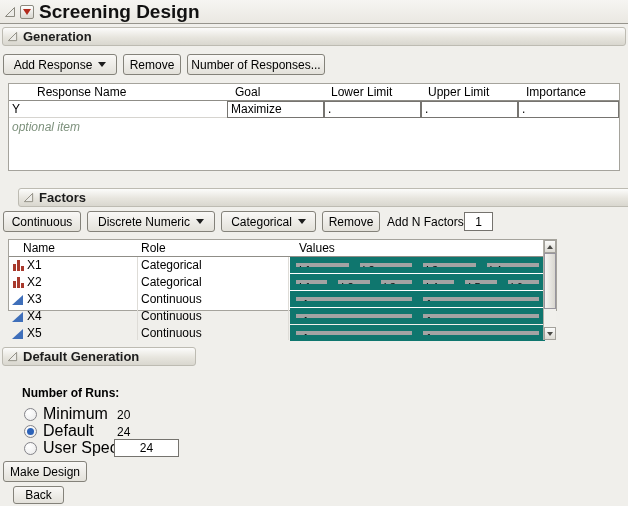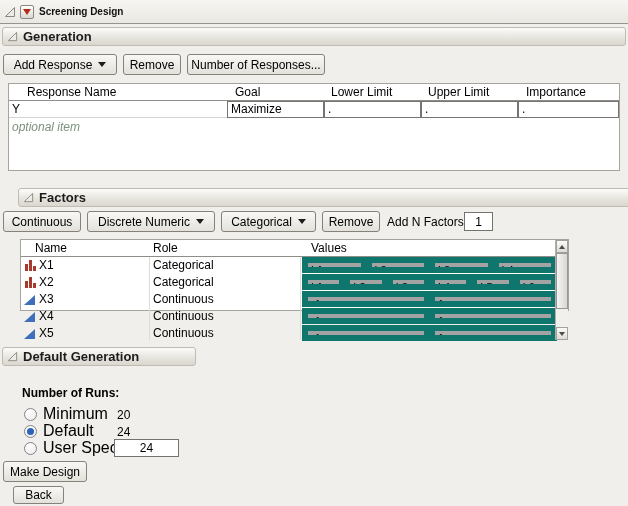--- a/index.html
+++ b/index.html
@@ -4,21 +4,21 @@
 <style>
   * { margin:0; padding:0; box-sizing:border-box; }
   html,body { background:#ffffff; }
   body { font-family:"Liberation Sans", sans-serif; font-size:12px; color:#000; }
   .window { position:relative; width:628px; height:506px; background:#f0efeb; overflow:hidden; }
 
   
   .title-bar { position:absolute; left:0; top:0; width:628px; height:24px;
     background:linear-gradient(180deg,#f6f5f2,#eae8e2); border-bottom:1px solid #96948c;
     display:flex; align-items:center; }
-  .main-title { font-weight:bold; font-size:10px; margin-left:5px; color:#111; }
+  .main-title { font-weight:bold; font-size:19px; margin-left:5px; color:#111; }
 
   
   .hdr { position:absolute; height:19px;
     background:linear-gradient(180deg,#fcfcfb,#e7e5de 55%,#d9d7cf);
     border:1px solid #bdbbb2; border-radius:3px;
     display:flex; align-items:center; padding:0 4px; }
   .hdr-title { font-weight:bold; font-size:13px; color:#1c1c1c; margin-left:5px; }
 
   .disc { display:inline-block; flex:0 0 auto; }
 
@@ -103,21 +103,21 @@
   </button>
   <button class="btn" style="left:123px; top:54px; width:58px;">
     <span>Remove</span>
   </button>
   <button class="btn" style="left:187px; top:54px; width:138px;">
     <span>Number of Responses...</span>
   </button>
 
   <div class="white-panel" style="left:8px; top:83px; width:612px; height:88px;">
     <div class="thead">
-      <span class="col-h" style="left:18px;text-align:right;">Response Name</span>
+      <span class="col-h" style="left:28px;text-align:right;">Response Name</span>
       <span class="col-h" style="left:226px;">Goal</span>
       <span class="col-h" style="left:322px;">Lower Limit</span>
       <span class="col-h" style="left:419px;">Upper Limit</span>
       <span class="col-h" style="left:517px;">Importance</span>
     </div>
     <div style="position:absolute; left:0; top:17px; width:610px; height:17px; border-bottom:1px solid #d6d4cf;">
       <span class="plain" style="left:3px;">Y</span>
       <span class="cell" style="left:218px; width:97px;">Maximize</span>
       <span class="cell" style="left:315px; width:97px;">.</span>
       <span class="cell" style="left:412px; width:97px;">.</span>
@@ -143,21 +143,21 @@
   <button class="btn" style="left:221px; top:211px; width:95px;">
     <span>Categorical</span>
     <span class="dd"></span>
   </button>
   <button class="btn" style="left:322px; top:211px; width:58px;">
     <span>Remove</span>
   </button>
   <span class="plain" style="left:387px; top:213px; line-height:18px;">Add N Factors</span>
   <input class="txt-input center" style="left: 464px; top: 212px; width: 29px; height: 19px;" value="1">
 
-  <div class="white-panel" style="left:8px; top:239px; width:549px; height:72px;margin-left:12px;">
+  <div class="white-panel" style="left:8px; top:239px; width:549px; height:72px;">
     <div class="vsep" style="left:128px; height:100px;"></div>
     <div class="vsep" style="left:279px; height:100px;"></div>
     <div class="thead" style="right:13px;">
       <span class="col-h" style="left:14px;">Name</span>
       <span class="col-h" style="left:132px;">Role</span>
       <span class="col-h" style="left:290px;">Values</span>
     </div>
 
     <div class="f-row" style="top:17px;">
       <span class="icon-cat">

